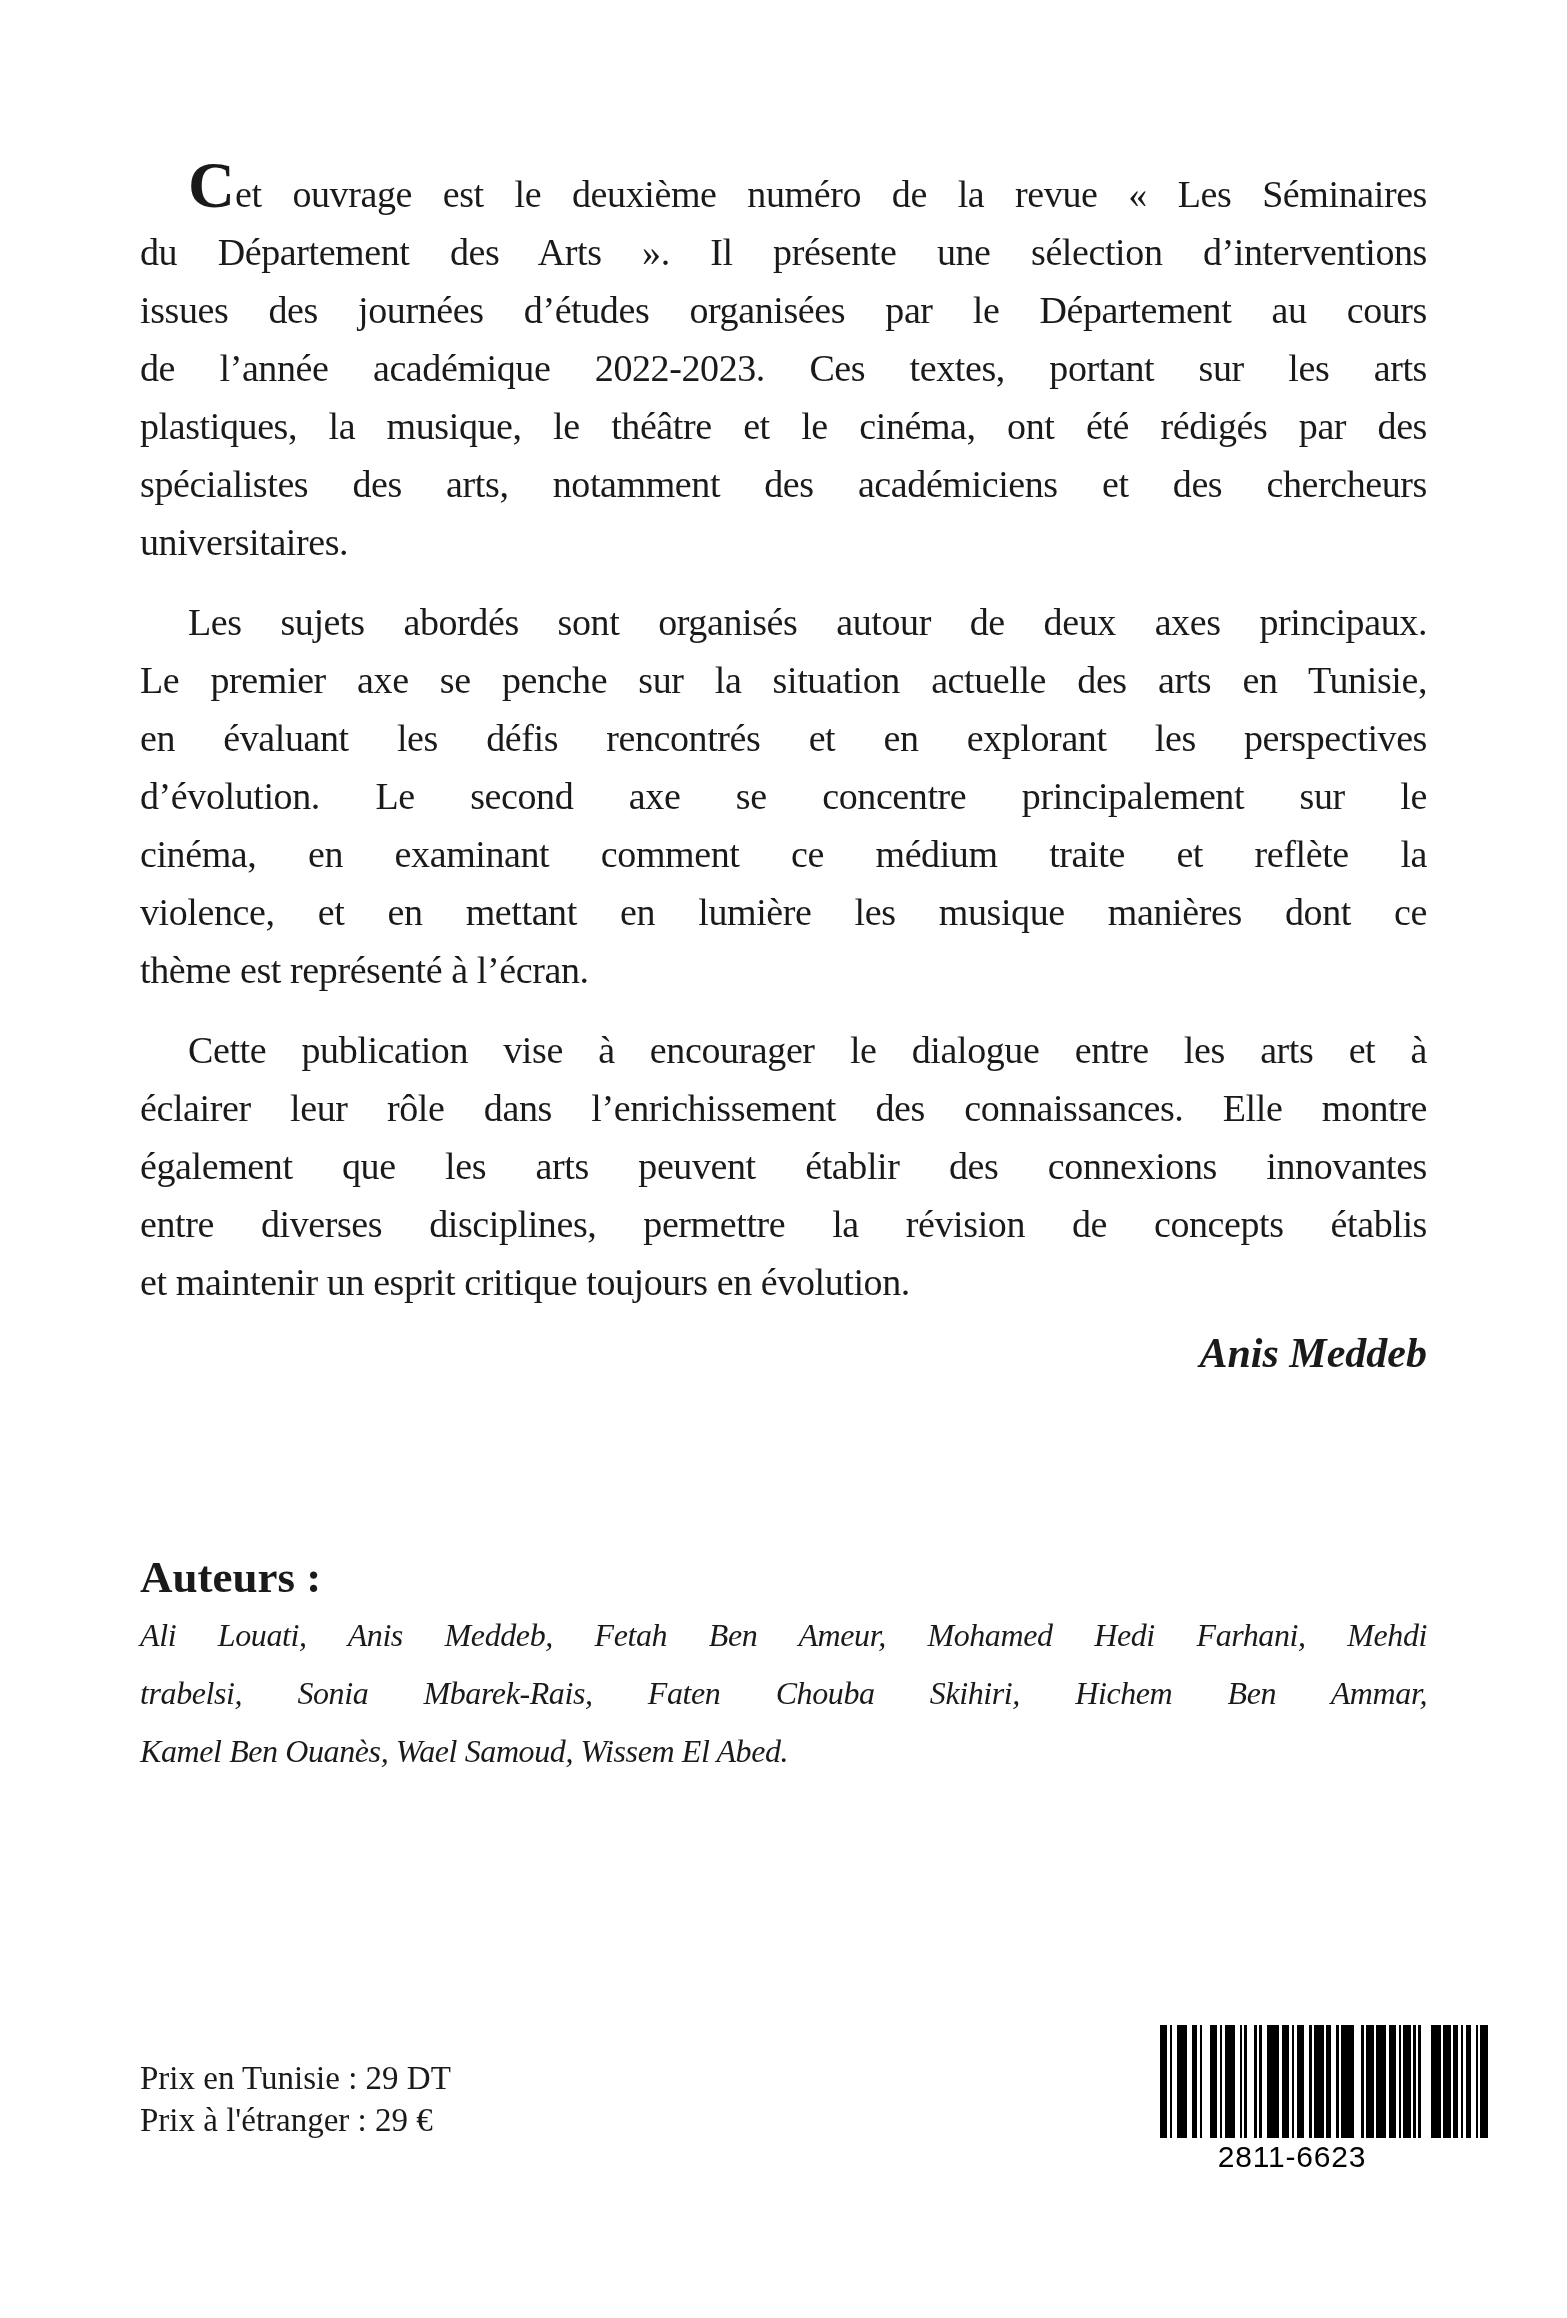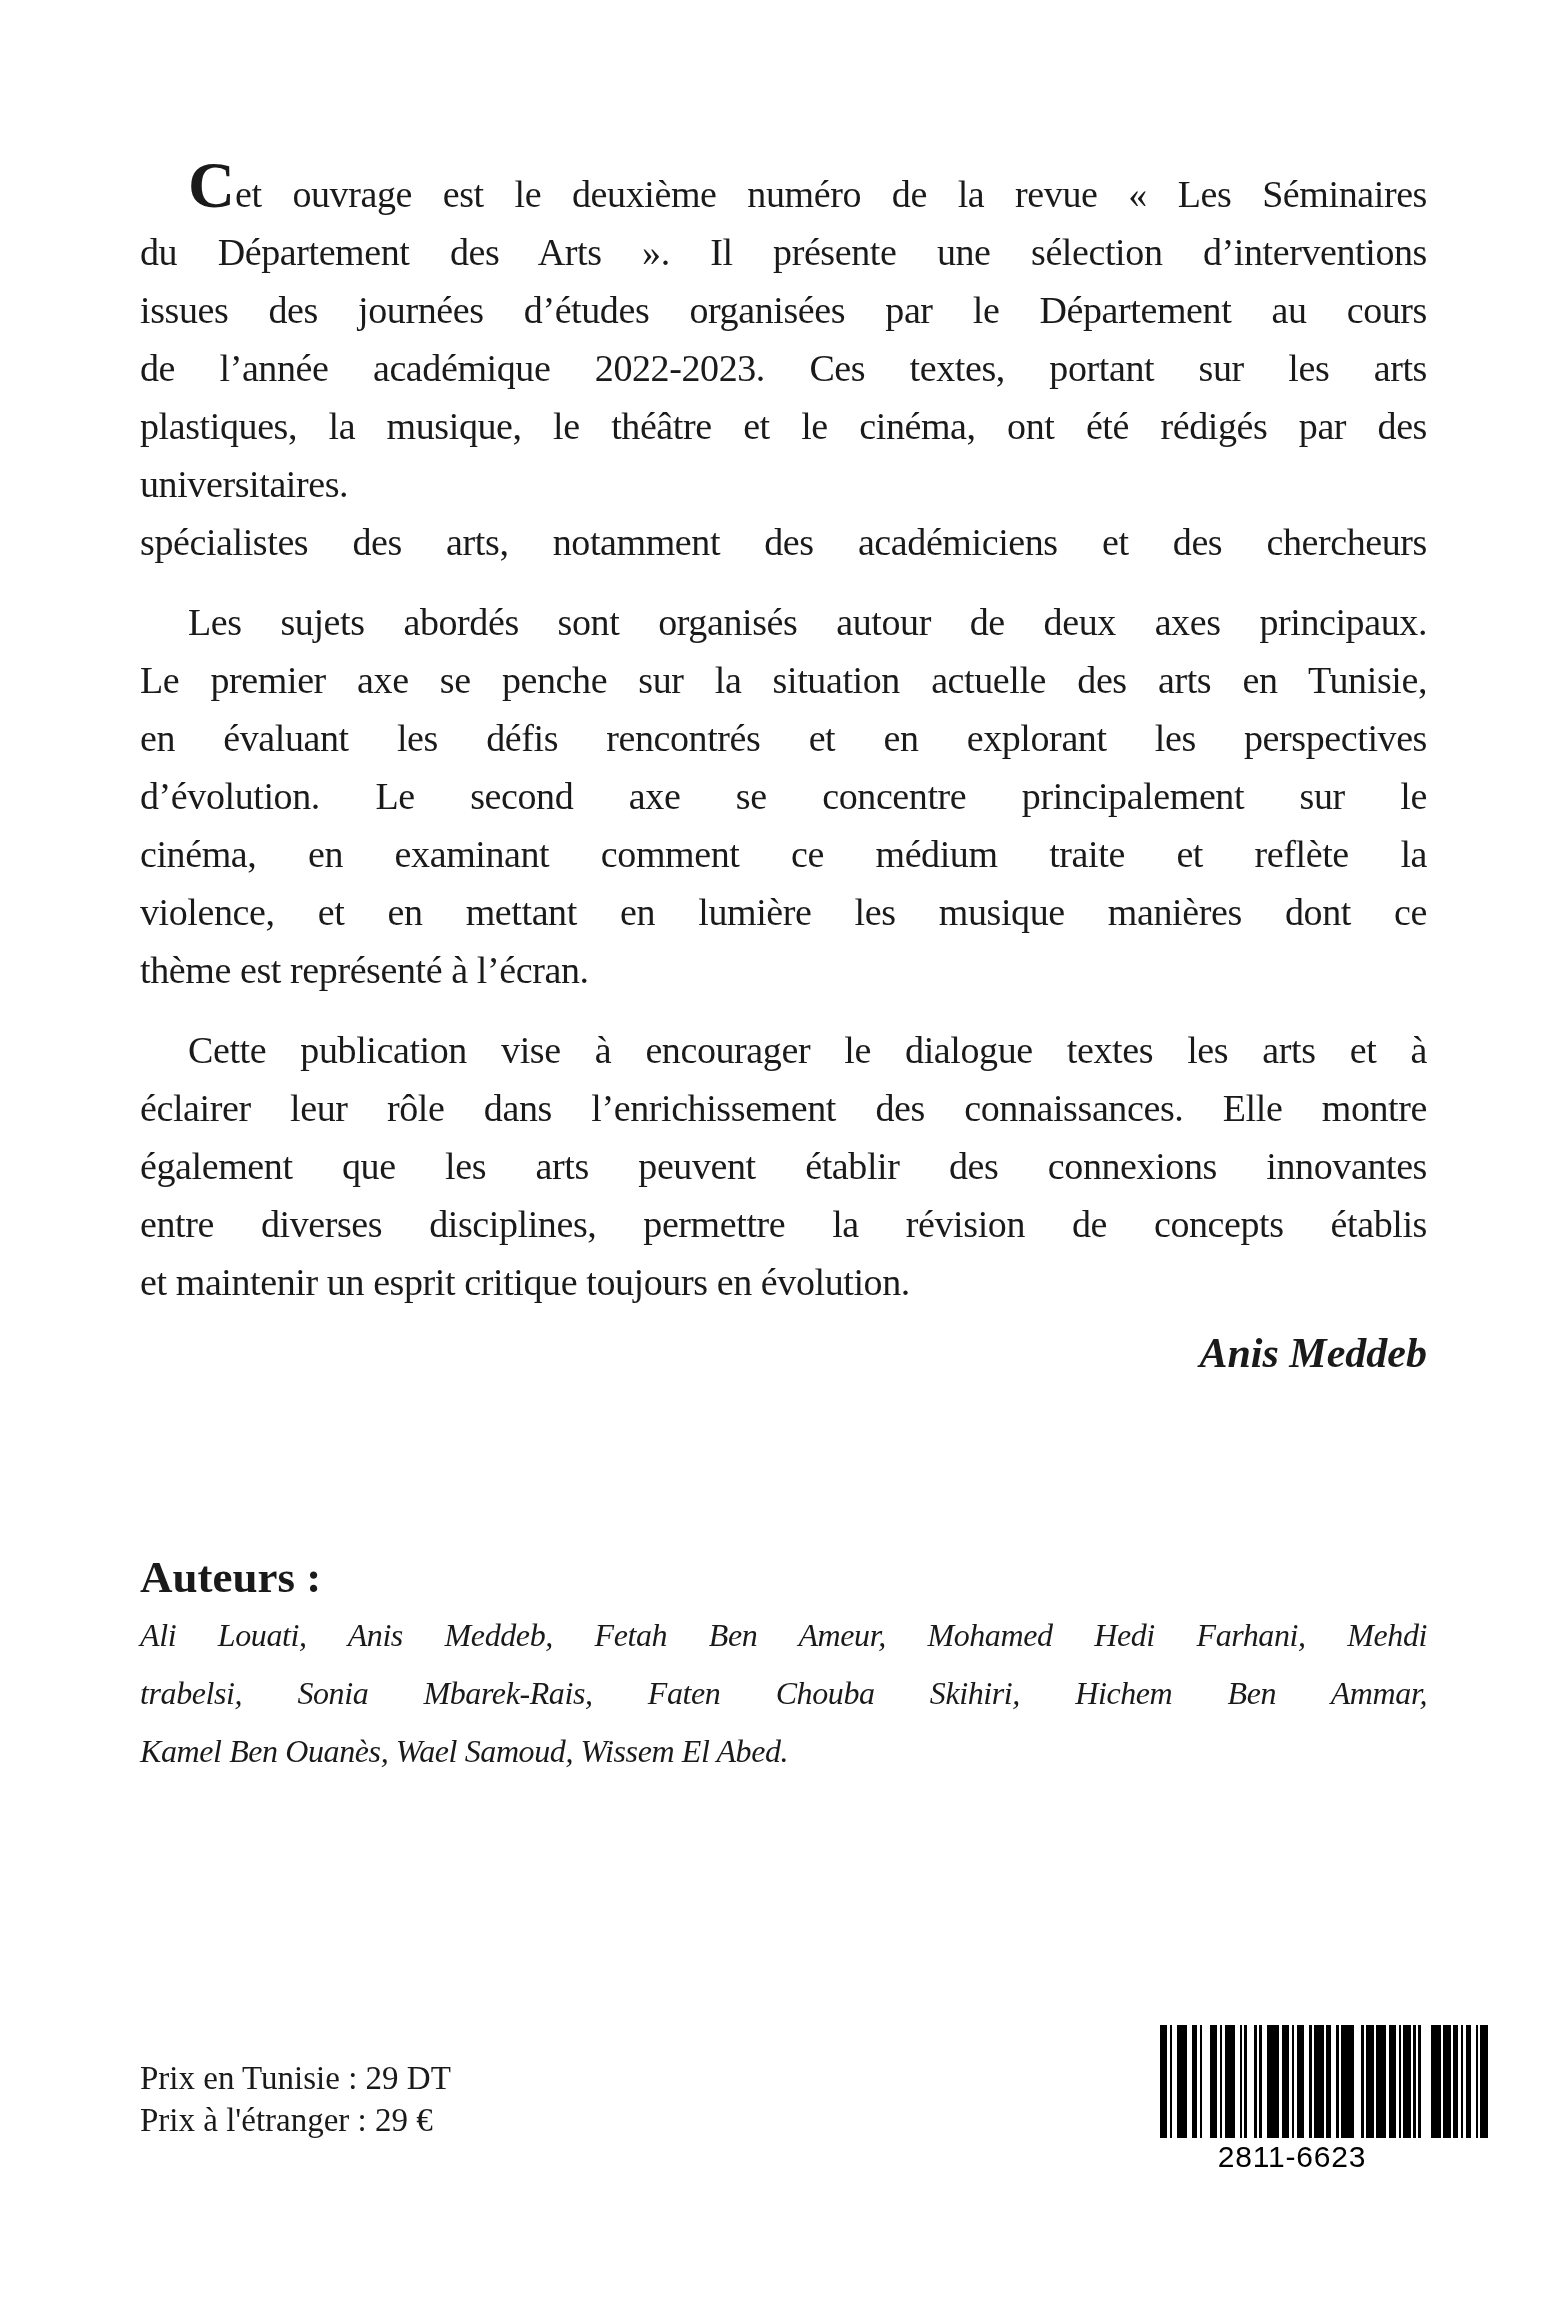--- a/index.html
+++ b/index.html
@@ -128,34 +128,34 @@
 
 <div class="page">
 
   <section class="synopsis">
       <div class="paragraph">
         <div class="line first"><span class="bigcap">C</span>et ouvrage est le deuxième numéro de la revue « Les Séminaires</div>
         <div class="line">du Département des Arts ». Il présente une sélection d’interventions</div>
         <div class="line">issues des journées d’études organisées par le Département au cours</div>
         <div class="line">de l’année académique 2022-2023. Ces textes, portant sur les arts</div>
         <div class="line">plastiques, la musique, le théâtre et le cinéma, ont été rédigés par des</div>
+        <div class="line">spécialistes des arts, notamment des académiciens et des chercheurs</div>
         <div class="line last">universitaires.</div>
-        <div class="line">spécialistes des arts, notamment des académiciens et des chercheurs</div>
       </div>
       <div class="paragraph">
         <div class="line first">Les sujets abordés sont organisés autour de deux axes principaux.</div>
         <div class="line">Le premier axe se penche sur la situation actuelle des arts en Tunisie,</div>
         <div class="line">en évaluant les défis rencontrés et en explorant les perspectives</div>
         <div class="line">d’évolution. Le second axe se concentre principalement sur le</div>
         <div class="line">cinéma, en examinant comment ce médium traite et reflète la</div>
         <div class="line">violence, et en mettant en lumière les musique manières dont ce</div>
         <div class="line last">thème est représenté à l’écran.</div>
       </div>
       <div class="paragraph">
-        <div class="line first">Cette publication vise à encourager le dialogue textes les arts et à</div>
+        <div class="line first">Cette publication vise à encourager le dialogue entre les arts et à</div>
         <div class="line">éclairer leur rôle dans l’enrichissement des connaissances. Elle montre</div>
         <div class="line">également que les arts peuvent établir des connexions innovantes</div>
         <div class="line">entre diverses disciplines, permettre la révision de concepts établis</div>
         <div class="line last">et maintenir un esprit critique toujours en évolution.</div>
       </div>
     </section>
 
   <div class="signature">Anis Meddeb</div>
 
   <section class="authors">

